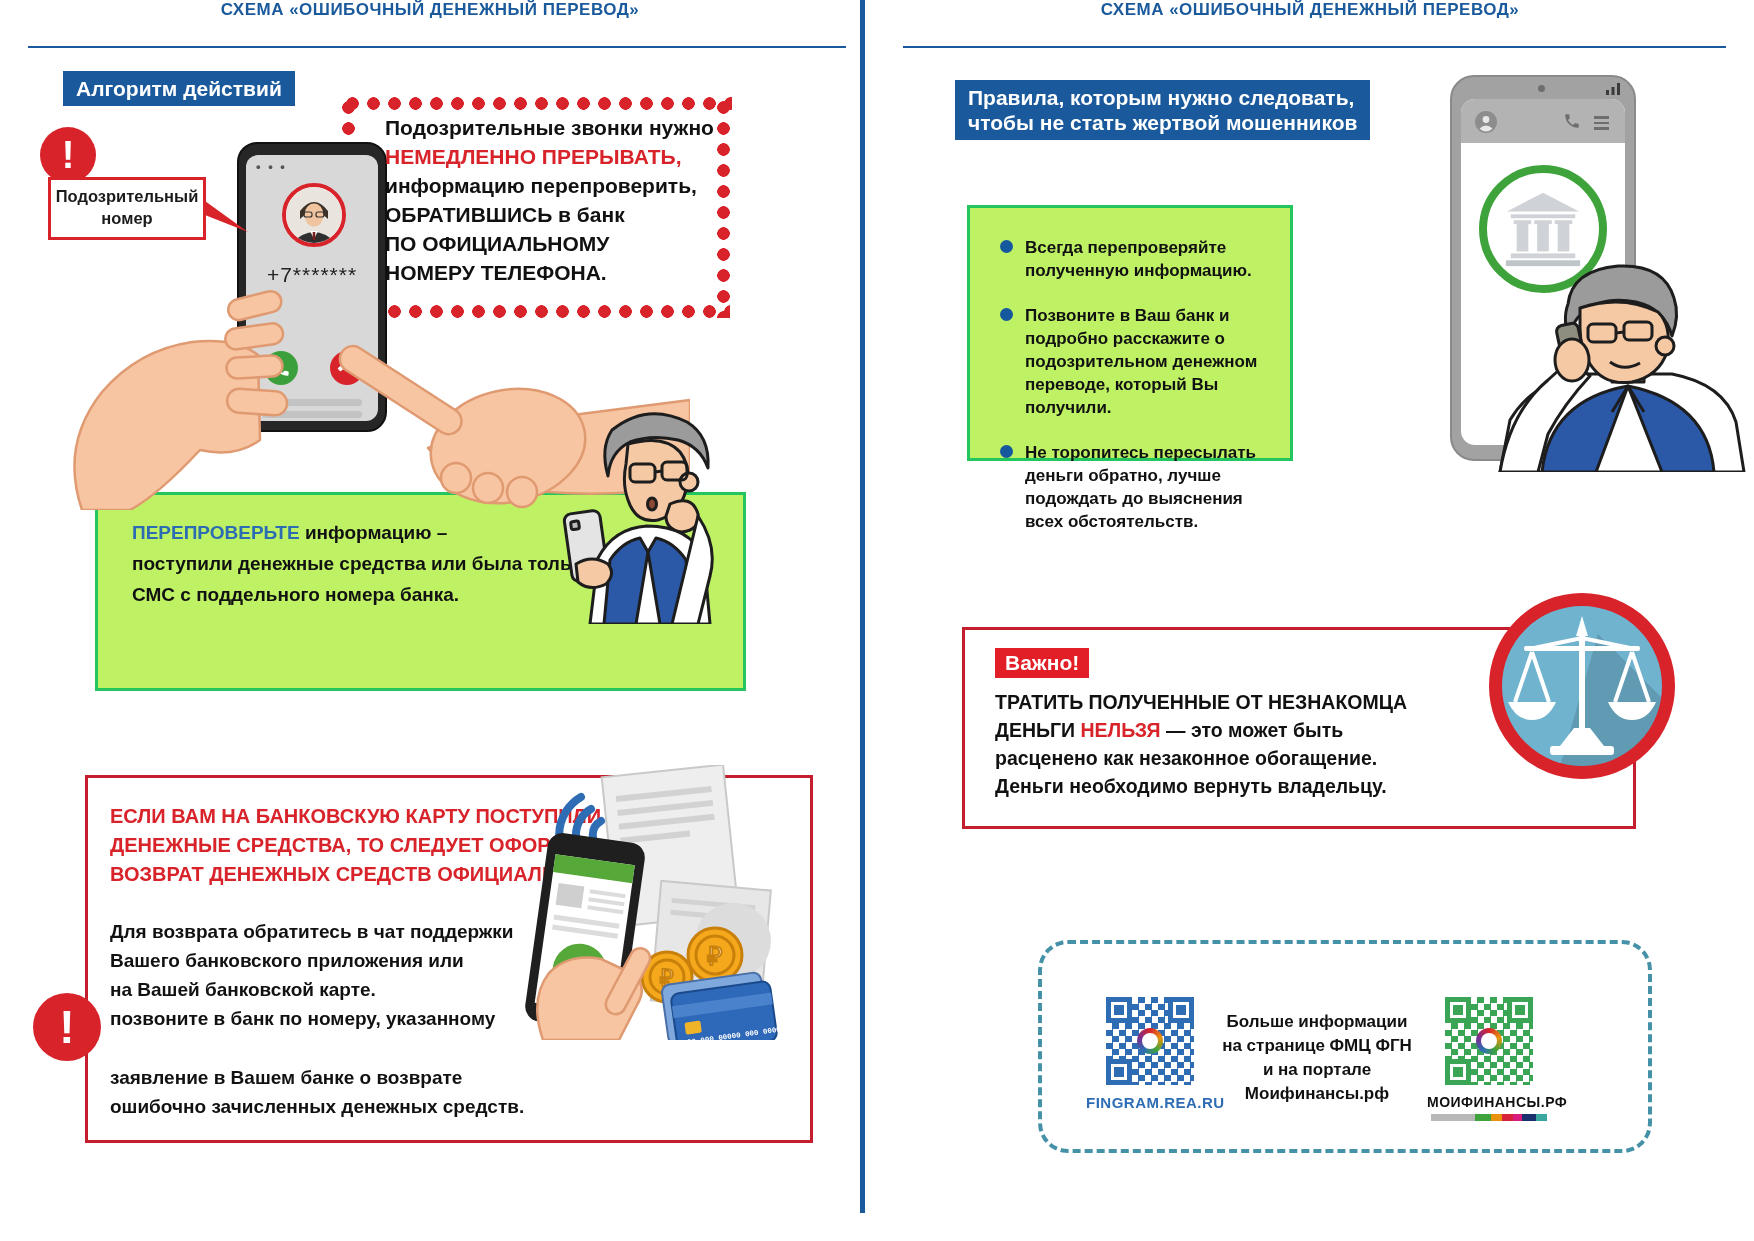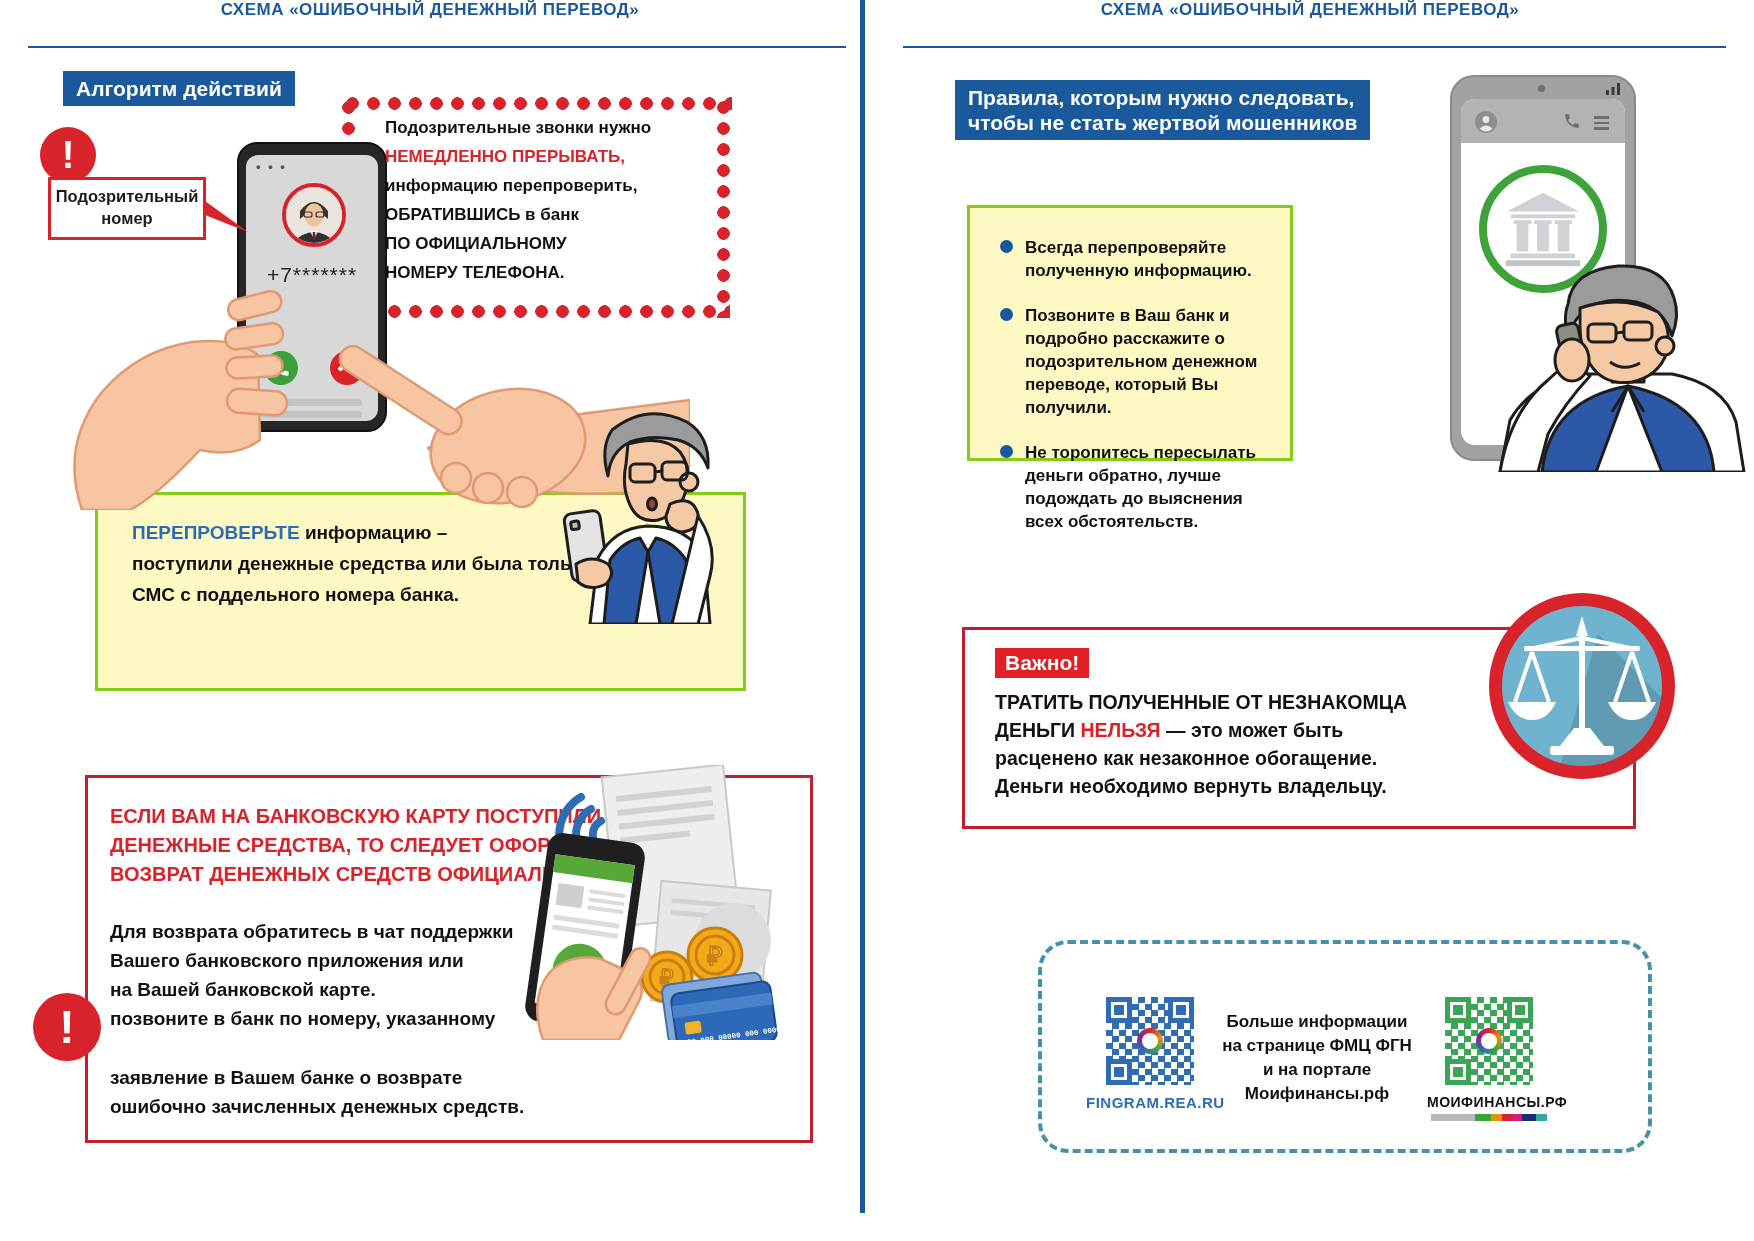--- a/index.html
+++ b/index.html
@@ -8,32 +8,32 @@
   .abs{position:absolute;}
   .ln{white-space:nowrap;}
   
   .hdr-title{font-size:17px;font-weight:bold;color:#1A5A9C;letter-spacing:.5px;text-align:center;}
   .hdr-line{height:2px;background:#1A5A9C;}
   .divider{width:5px;background:#1A5A9C;}
   
   .badge-blue{background:#1A5A9C;color:#fff;font-weight:bold;font-size:21px;padding:5px 13px;line-height:25px;}
   .badge-red{background:#E21E26;color:#fff;font-weight:bold;font-size:21px;padding:3px 10px;display:inline-block;}
   
-  .box-blue{border:3px solid #84cc16;background:#fef9c3;}
+  .box-blue{border:3px solid #22c55e;background:#bef264;}
   .box-red{border:3px solid #C41E2E;background:#fff;}
   
   .dots-h{height:13px;background-image:radial-gradient(circle closest-side,#D8232A 93%,rgba(216,35,42,0) 100%);
           background-size:21px 13px;background-repeat:repeat-x;}
   .dots-v{width:13px;background-image:radial-gradient(circle closest-side,#D8232A 93%,rgba(216,35,42,0) 100%);
           background-size:13px 21px;background-repeat:repeat-y;}
   
   .excl{border-radius:50%;background:#D8232A;color:#fff;display:flex;align-items:center;justify-content:center;
         font-weight:bold;}
   
-  .warn-text{font-size:17px;line-height:29px;font-weight:bold;color:#111;}
+  .warn-text{font-size:21px;line-height:29px;font-weight:bold;color:#111;}
   .red-t{color:#D8232A;}
   .blue-t{color:#2B6CB3;}
   
   .phoneL{background:#262626;border-radius:20px;border:2px solid #111;}
   .phoneL .screen{position:absolute;left:7px;right:7px;top:11px;bottom:9px;background:#d8d8d8;border-radius:12px;}
   .call-btn{position:absolute;width:34px;height:34px;border-radius:50%;display:flex;align-items:center;justify-content:center;}
   .bar{position:absolute;height:7px;border-radius:3px;background:#c3c3c3;}
   
   .susp{border:3px solid #D8232A;background:#fff;font-size:16.5px;font-weight:bold;text-align:center;line-height:22px;padding-top:5px;}
   .pointer{background:#D8232A;clip-path:polygon(0 0,100% 100%,0 45%);}

